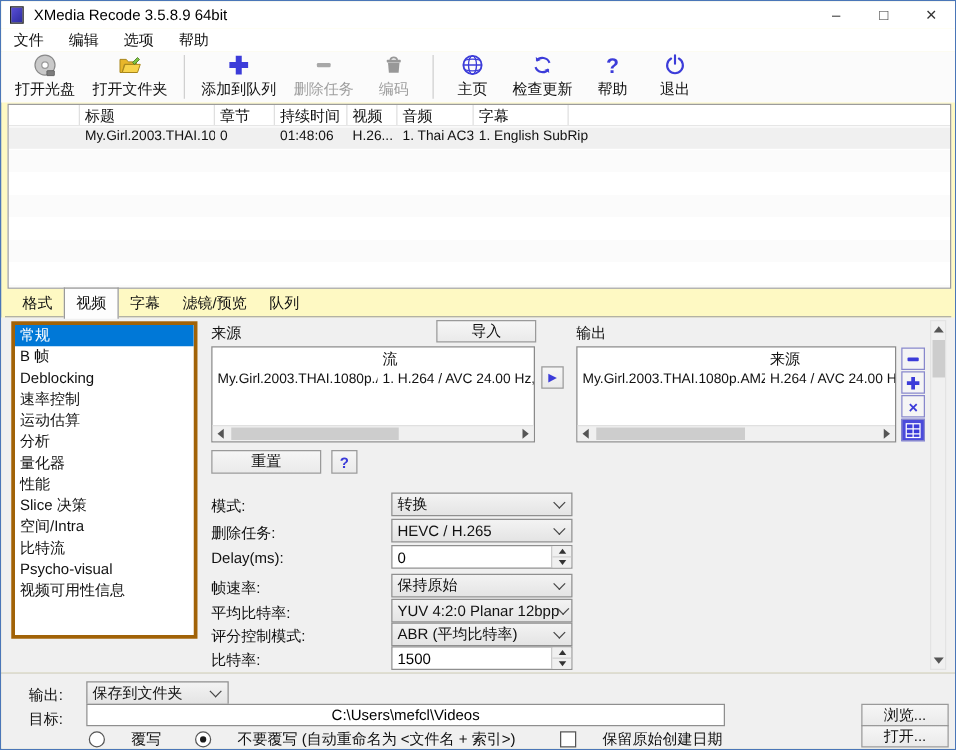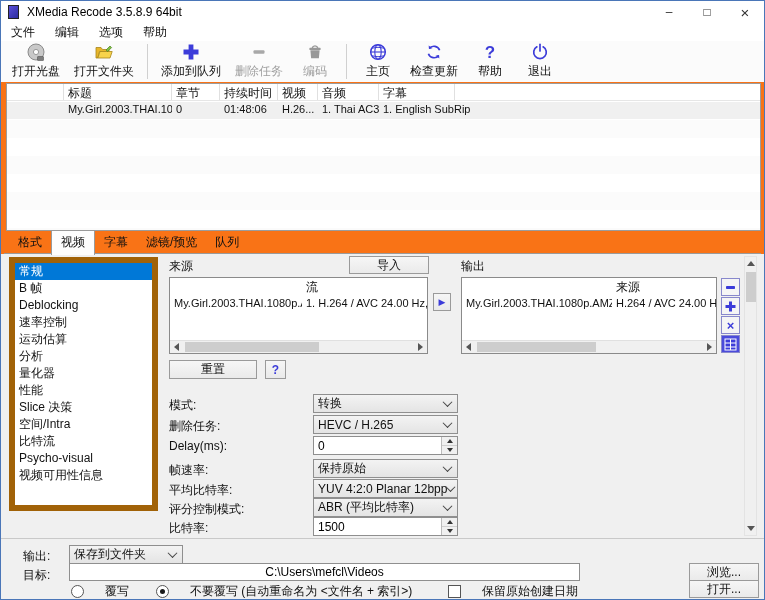--- a/index.html
+++ b/index.html
@@ -1,18 +1,18 @@
 <!DOCTYPE html>
 <html><head>
 <meta charset="utf-8">
 <style>
   * { box-sizing: border-box; margin: 0; padding: 0; }
   html,body { width:765px; height:600px; }
   body { font-family:"Liberation Sans","DejaVu Sans",sans-serif; font-size:12px; color:#111; background:#f0f0f0; overflow:hidden; }
-  #app { position:relative; width:765px; height:600px; background:#f97316; border:1px solid #4a76b8; }
+  #app { position:relative; width:765px; height:600px; background:#fef9c3; border:1px solid #4a76b8; }
 
   
   .titlebar { position:absolute; top:0; left:0; right:0; height:22px; background:#fff; display:flex; align-items:center; }
   .appicon { width:11px; height:14px; margin:0 8px 0 7px; background:linear-gradient(135deg,#5a4fd8,#2c2c9e); border:1px solid #222; }
   .wtitle { font-size:12px; color:#000; }
   .winbtns { margin-left:auto; display:flex; height:22px; }
   .wbtn { width:38px; height:22px; display:flex; align-items:center; justify-content:center; font-size:12px; color:#333; }
   
   .menubar { position:absolute; top:22px; left:0; right:0; height:18px; background:#fff; display:flex; }
   .mitem { padding:0 10px; height:18px; display:flex; align-items:center; }
@@ -37,21 +37,21 @@
   
   .tabline { position:absolute; top:252px; left:3px; right:3px; height:1px; background:#9a9a9a; }
   .tabbar { position:absolute; top:235px; left:8px; height:18px; display:flex; align-items:flex-end; z-index:2; }
   .tab { padding:2px 9px 3px; font-size:12px; }
   .tab.active { background:#fdfdfd; border:1px solid #9a9a9a; border-bottom:none; padding:3px 9px 4px; margin-bottom:-1px; }
 
   
   .panel { position:absolute; top:253px; left:0; right:0; height:284px; background:#f0f0f0; }
   .panel-bottom-line { position:absolute; top:537px; left:0; right:0; height:1px; background:#c9c9c9; }
 
-  .listbox { position:absolute; top:3px; left:8px; width:149px; height:254px; background:#fff; border:6px solid #a16207; overflow:hidden; }
+  .listbox { position:absolute; top:3px; left:8px; width:149px; height:254px; background:#fff; border:3px solid #a16207; overflow:hidden; }
   .li { height:17px; line-height:17px; padding-left:4px; white-space:nowrap; font-size:12px; }
   .li.sel { background:#0078d7; color:#fff; }
 
   .seclabel { position:absolute; font-size:12px; }
   .btn { background:linear-gradient(#f6f6f6,#eaeaea); border:1px solid #9a9a9a; display:flex; align-items:center; justify-content:center; font-size:12px; position:absolute; }
   .stable { position:absolute; background:#fff; border:1px solid #8a8a8a; overflow:hidden; }
   .st-head { display:flex; height:17px; }
   .st-hc { padding:1px 4px; font-size:12px; white-space:nowrap; overflow:hidden; }
   .st-row { display:flex; height:17px; }
   .st-c { padding:2px 4px; font-size:11px; white-space:nowrap; overflow:hidden; }

